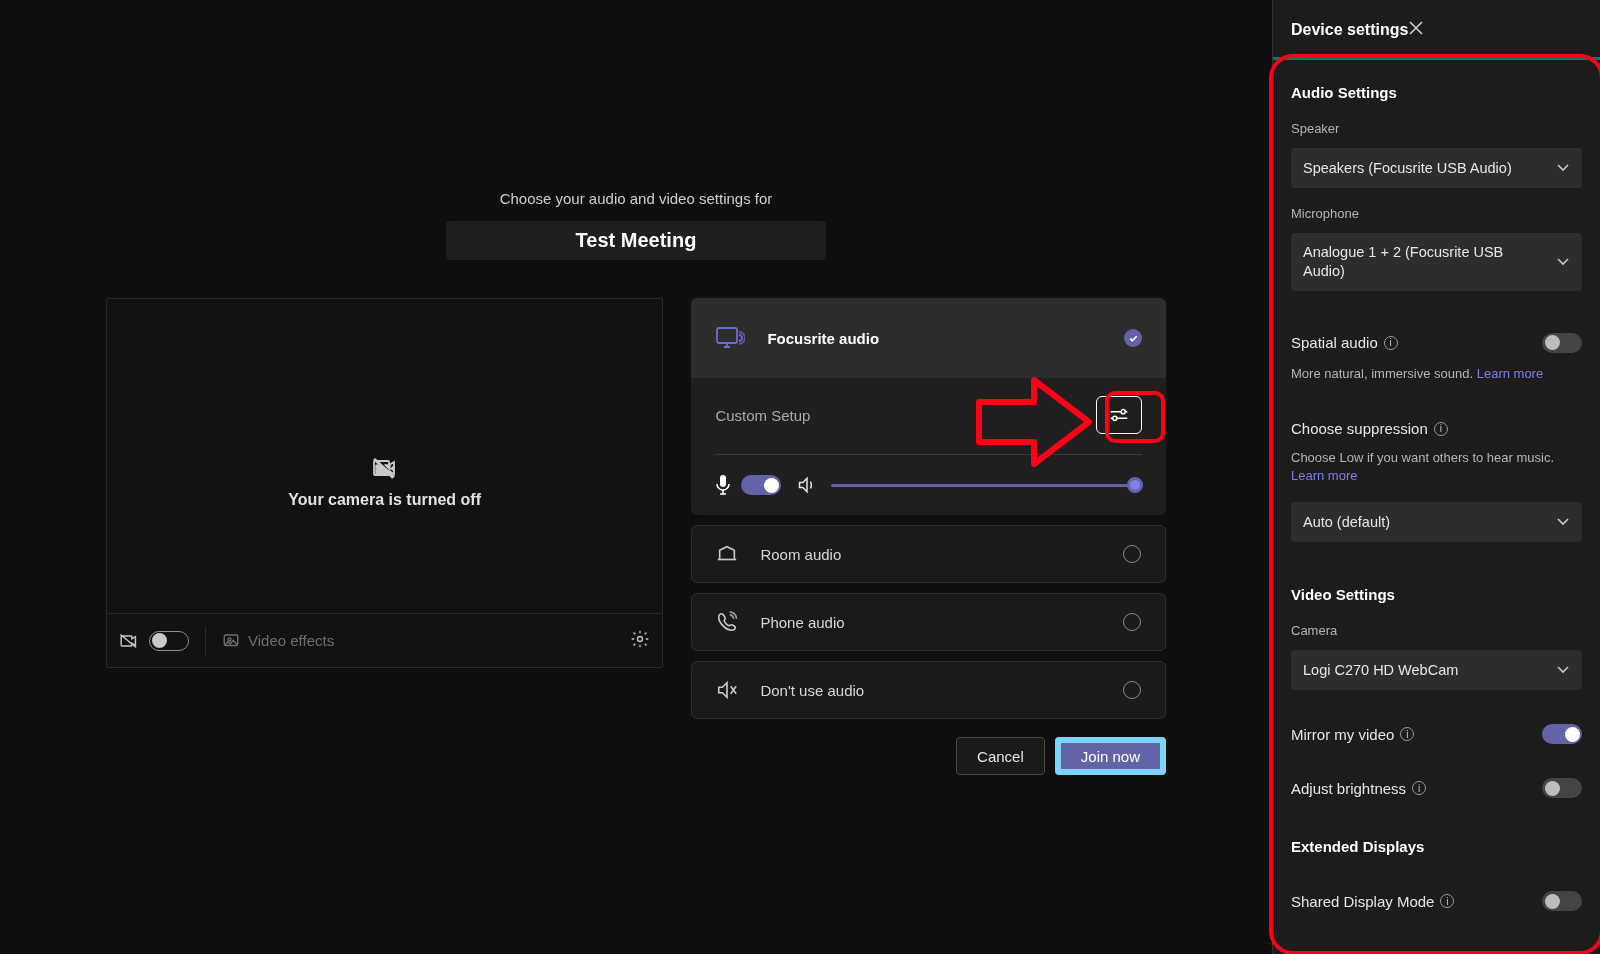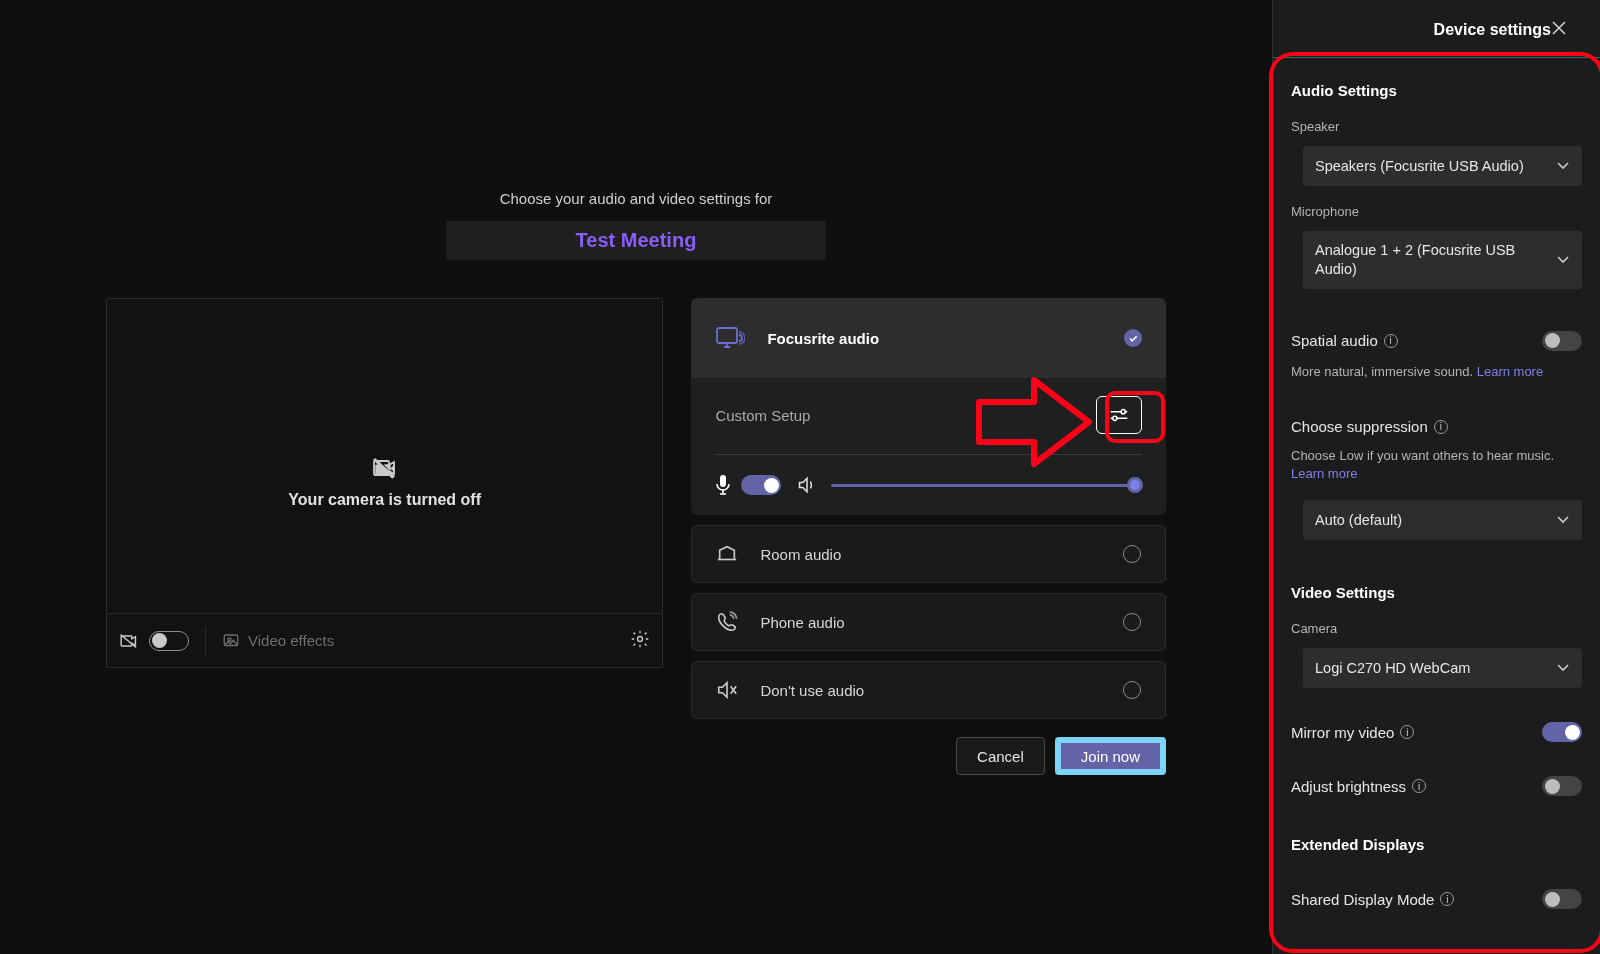--- a/index.html
+++ b/index.html
@@ -26,21 +26,21 @@
     width: 380px;
     margin: 14px auto 0 auto;
     background: #1f1f1f;
     border-radius: 3px;
     text-align: center;
     padding: 8px 0;
   }
   .meeting-title {
     font-weight: bold;
     font-size: 20px;
-    color: #8b5cf6;
+    color: #ffffff;
   }
   .content-row {
     display: flex;
     gap: 28px;
     width: 1060px;
     margin: 38px auto 0 auto;
   }
   .camera-panel {
     width: 566px;
     height: 370px;
@@ -261,23 +261,23 @@
     width: 328px;
     background: #1c1c1c;
     border-left: 1px solid #333333;
     display: flex;
     flex-direction: column;
     height: 954px;
   }
   .panel-header {
     display: flex;
     align-items: center;
-    justify-content: flex-end;
+    justify-content: flex-start;
     padding: 20px 33px 18px 18px;
-    border-bottom: 1px solid #0f766e;
+    border-bottom: 3px solid #0f766e;
   }
   .panel-title {
     font-weight: bold;
     color: #ffffff;
     font-size: 16px;
   }
   .close-btn {
     background: none;
     border: none;
     color: #d0d0d0;
@@ -308,21 +308,20 @@
     border: none;
     border-radius: 4px;
     padding: 10px 36px 10px 12px;
     font-size: 14.5px;
     position: relative;
     cursor: pointer;
     margin-top: 4px;
     display: flex;
     align-items: center;
     min-height: 40px;
-    margin-left: 12px;
   }
   .select .chev {
     position: absolute;
     right: 12px;
     top: 50%;
     transform: translateY(-50%);
   }
   .setting-row {
     display: flex;
     align-items: center;

